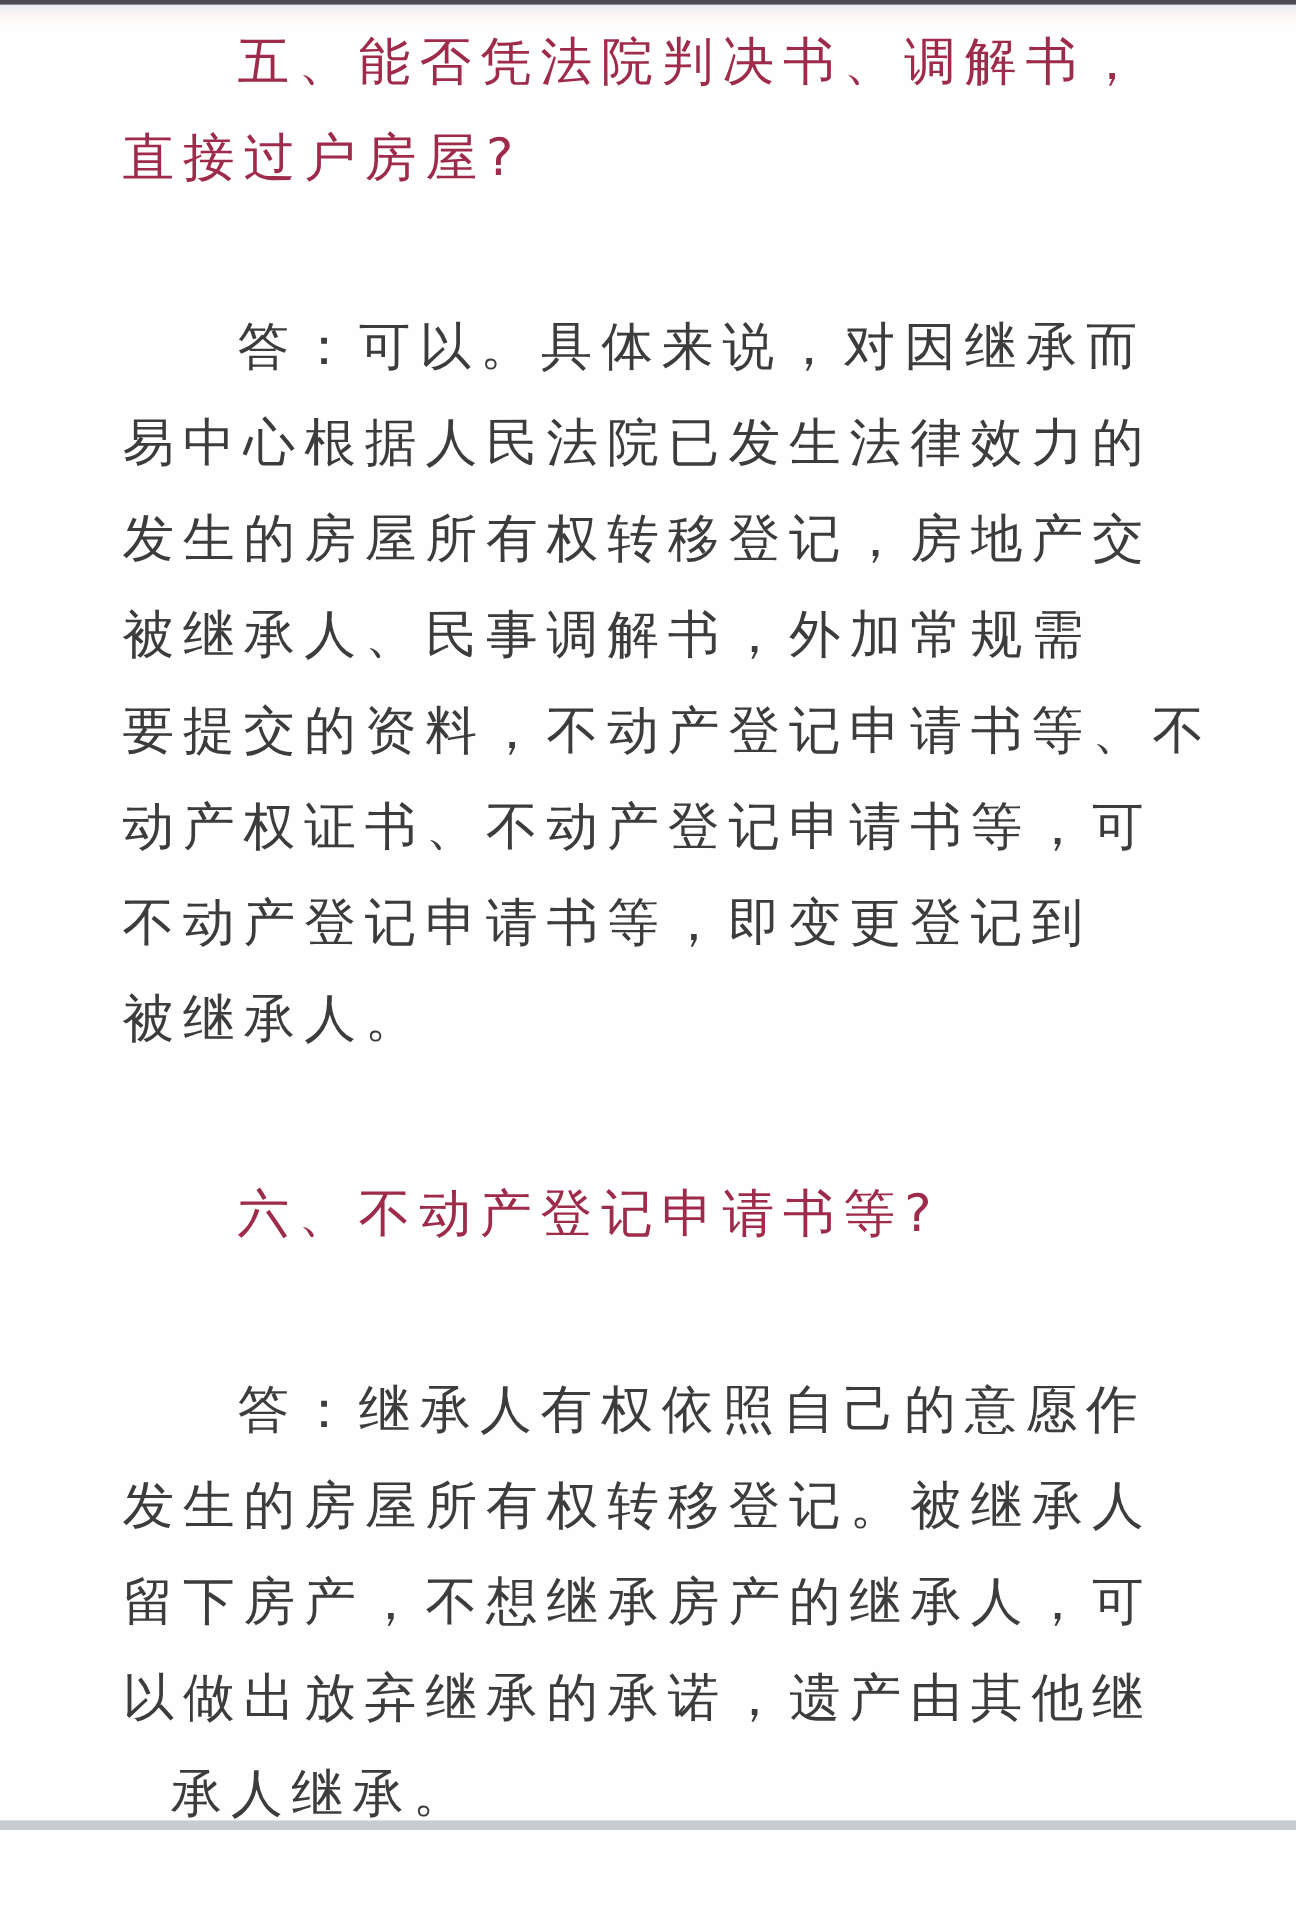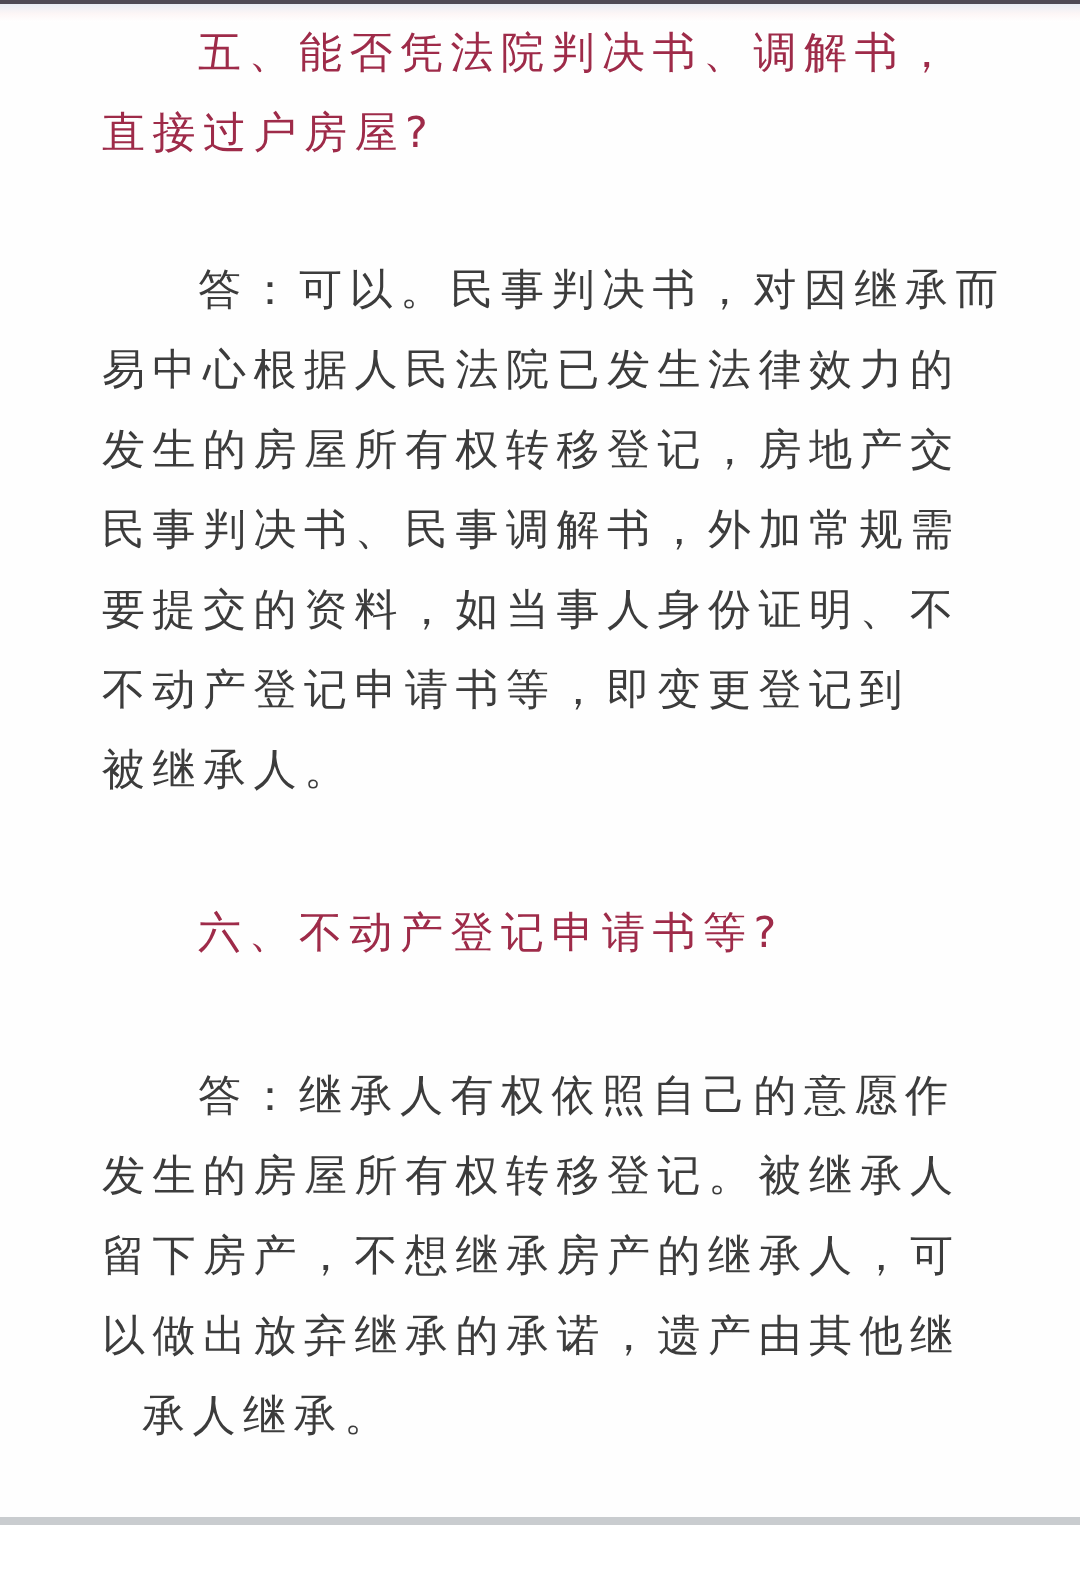--- a/index.html
+++ b/index.html
@@ -76,25 +76,26 @@
   <div class="edge-top-fade"></div>
 
   <div class="content">
 
     <div class="heading heading-1">
       <div class="line indent" style="color: rgb(158, 43, 73);">五、能否凭法院判决书、调解书，</div>
       <div class="line" style="color: rgb(158, 43, 73);">直接过户房屋?</div>
     </div>
 
     <div class="answer answer-1">
-      <div class="line indent" style="color: rgb(60, 60, 60);">答：可以。民事判决书，对因继承而</div>
+      <div class="line indent" style="color: rgb(60, 60, 60);">答：可以。具体来说，对因继承而</div>
       <div class="line" style="color: rgb(60, 60, 60);">易中心根据人民法院已发生法律效力的</div>
       <div class="line" style="color: rgb(60, 60, 60);">发生的房屋所有权转移登记，房地产交</div>
-      <div class="line" style="color: rgb(60, 60, 60);">民事判决书、民事调解书，外加常规需</div>
-      <div class="line" style="color: rgb(60, 60, 60);">要提交的资料，如当事人身份证明、不</div>
+      <div class="line" style="color: rgb(60, 60, 60);">被继承人、民事调解书，外加常规需</div>
+      <div class="line" style="color: rgb(60, 60, 60);">要提交的资料，不动产登记申请书等、不</div>
+      <div class="line" style="color: rgb(60, 60, 60);">动产权证书、不动产登记申请书等，可</div>
       <div class="line" style="color: rgb(60, 60, 60);">不动产登记申请书等，即变更登记到</div>
       <div class="line" style="color: rgb(60, 60, 60);">被继承人。</div>
     </div>
 
     <div class="heading heading-2">
       <div class="line indent" style="color: rgb(158, 43, 73);">六、不动产登记申请书等?</div>
     </div>
 
     <div class="answer answer-2">
       <div class="line indent" style="color: rgb(60, 60, 60);">答：继承人有权依照自己的意愿作</div>

